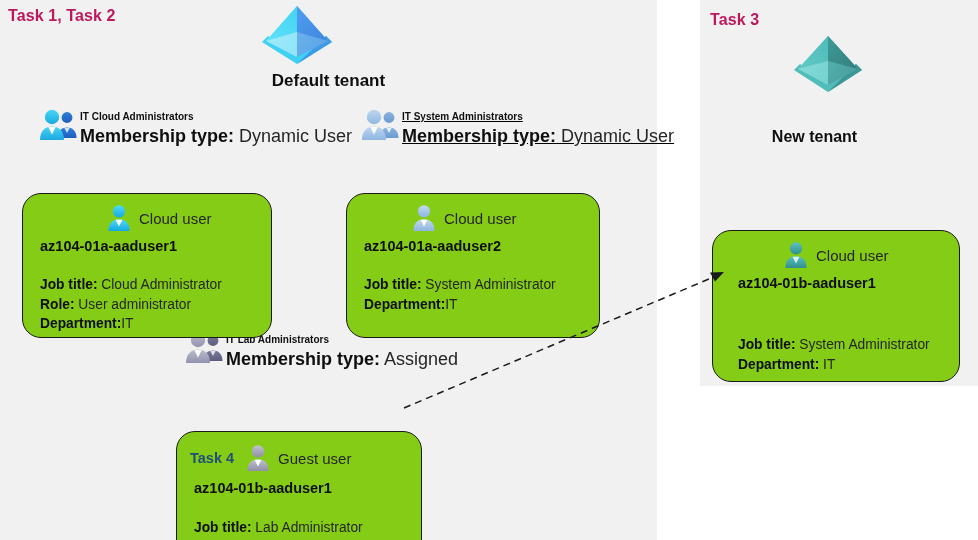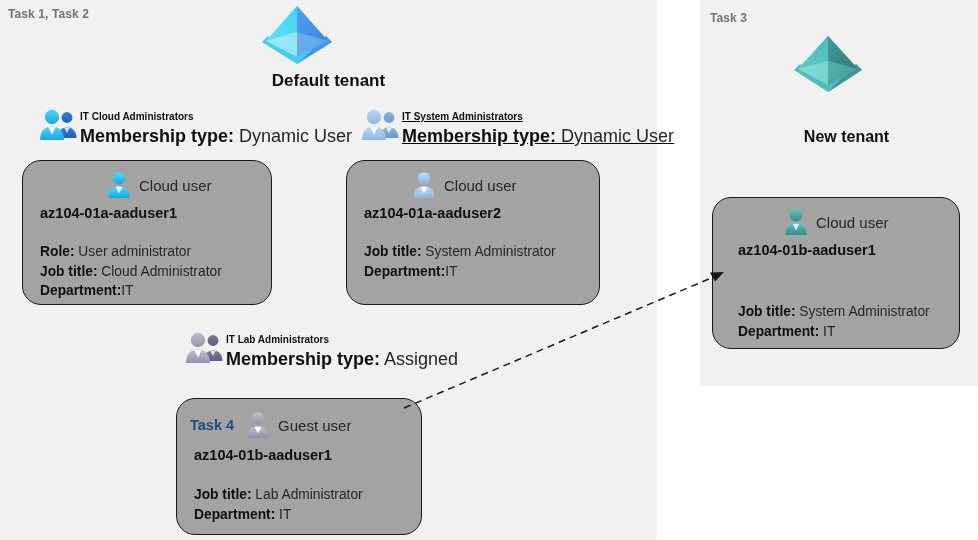--- a/index.html
+++ b/index.html
@@ -19,36 +19,36 @@
   }
   .panel {
     position: absolute;
     background: #f1f1f1;
   }
   #panel-left  { left: 0;   top: 0; width: 657px; height: 540px; }
   #panel-right { left: 700px; top: 0; width: 278px; height: 386px; }
 
   .task-label {
     position: absolute;
-    color: #737373;
-    font-weight: bold;
-    font-size: 12px;
+    color: #be185d;
+    font-weight: bold;
+    font-size: 16px;
     letter-spacing: 0.1px;
     white-space: nowrap;
   }
 
   .tenant-name {
     position: absolute;
     font-weight: bold;
     color: #0f0f0f;
     white-space: nowrap;
     text-align: center;
   }
   #default-tenant-name { font-size: 17px; left: 0; top: 71px; width: 657px; }
-  #new-tenant-name     { font-size: 16px; left: 700px; top: 124px; width: 229px; line-height: 25px; margin-left: 32px; }
+  #new-tenant-name     { font-size: 16px; left: 700px; top: 124px; width: 229px; line-height: 25px; }
 
   
   .pyramid { position: absolute; }
 
   
   .group-icon { position: absolute; }
 
   
   .group-head {
     position: absolute;
@@ -63,24 +63,25 @@
   .group-sub {
     font-size: 18px;
     color: #262626;
     line-height: 21px;
   }
   .group-sub b { color: #0f0f0f; }
 
   
   .card {
     position: absolute;
-    background: #a3a3a3;
+    background: #84cc16;
     border: 1.3px solid #1a1a1a;
     border-radius: 19px;
     box-sizing: border-box;
+    margin-top: 33px;
   }
   .card-head {
     position: absolute;
     display: flex;
     align-items: center;
     white-space: nowrap;
   }
   .card-head .head-task {
     color: #1f4e79;
     font-weight: bold;
@@ -273,22 +274,22 @@
           </defs>
           <circle cx="15" cy="8.4" r="6.1" fill="url(#u1)"></circle>
           <path d="M4.4 28 C4.4 19.6 9.3 16.3 15 16.3 C20.7 16.3 25.6 19.6 25.6 28 Z" fill="url(#u1)"></path>
           <path d="M11.6 16.8 L15 23.6 L18.4 16.8 Z" fill="#ffffff"></path>
         </svg>
       </span>
       <span class="head-type">Cloud user</span>
     </div>
     <div class="card-username" style="left:17px; top:44px;">az104-01a-aaduser1</div>
     <div class="card-attrs" style="left:17px; top:81px;">
+      <div><b>Job title:</b> <span>Cloud Administrator</span></div>
       <div><b>Role:</b> <span>User administrator</span></div>
-      <div><b>Job title:</b> <span>Cloud Administrator</span></div>
       <div><b>Department:</b><span>IT</span></div>
     </div>
   </div>
 
   <div class="card" style="left:346px; top:160px; width:254px; height:145px;">
     <div class="card-head" style="left:62px; top:9px;">
       <span class="person-icon">
         <svg width="30" height="30" viewBox="0 0 30 30">
           <defs>
             <linearGradient id="u2" x1="0" y1="0" x2="0" y2="1">

